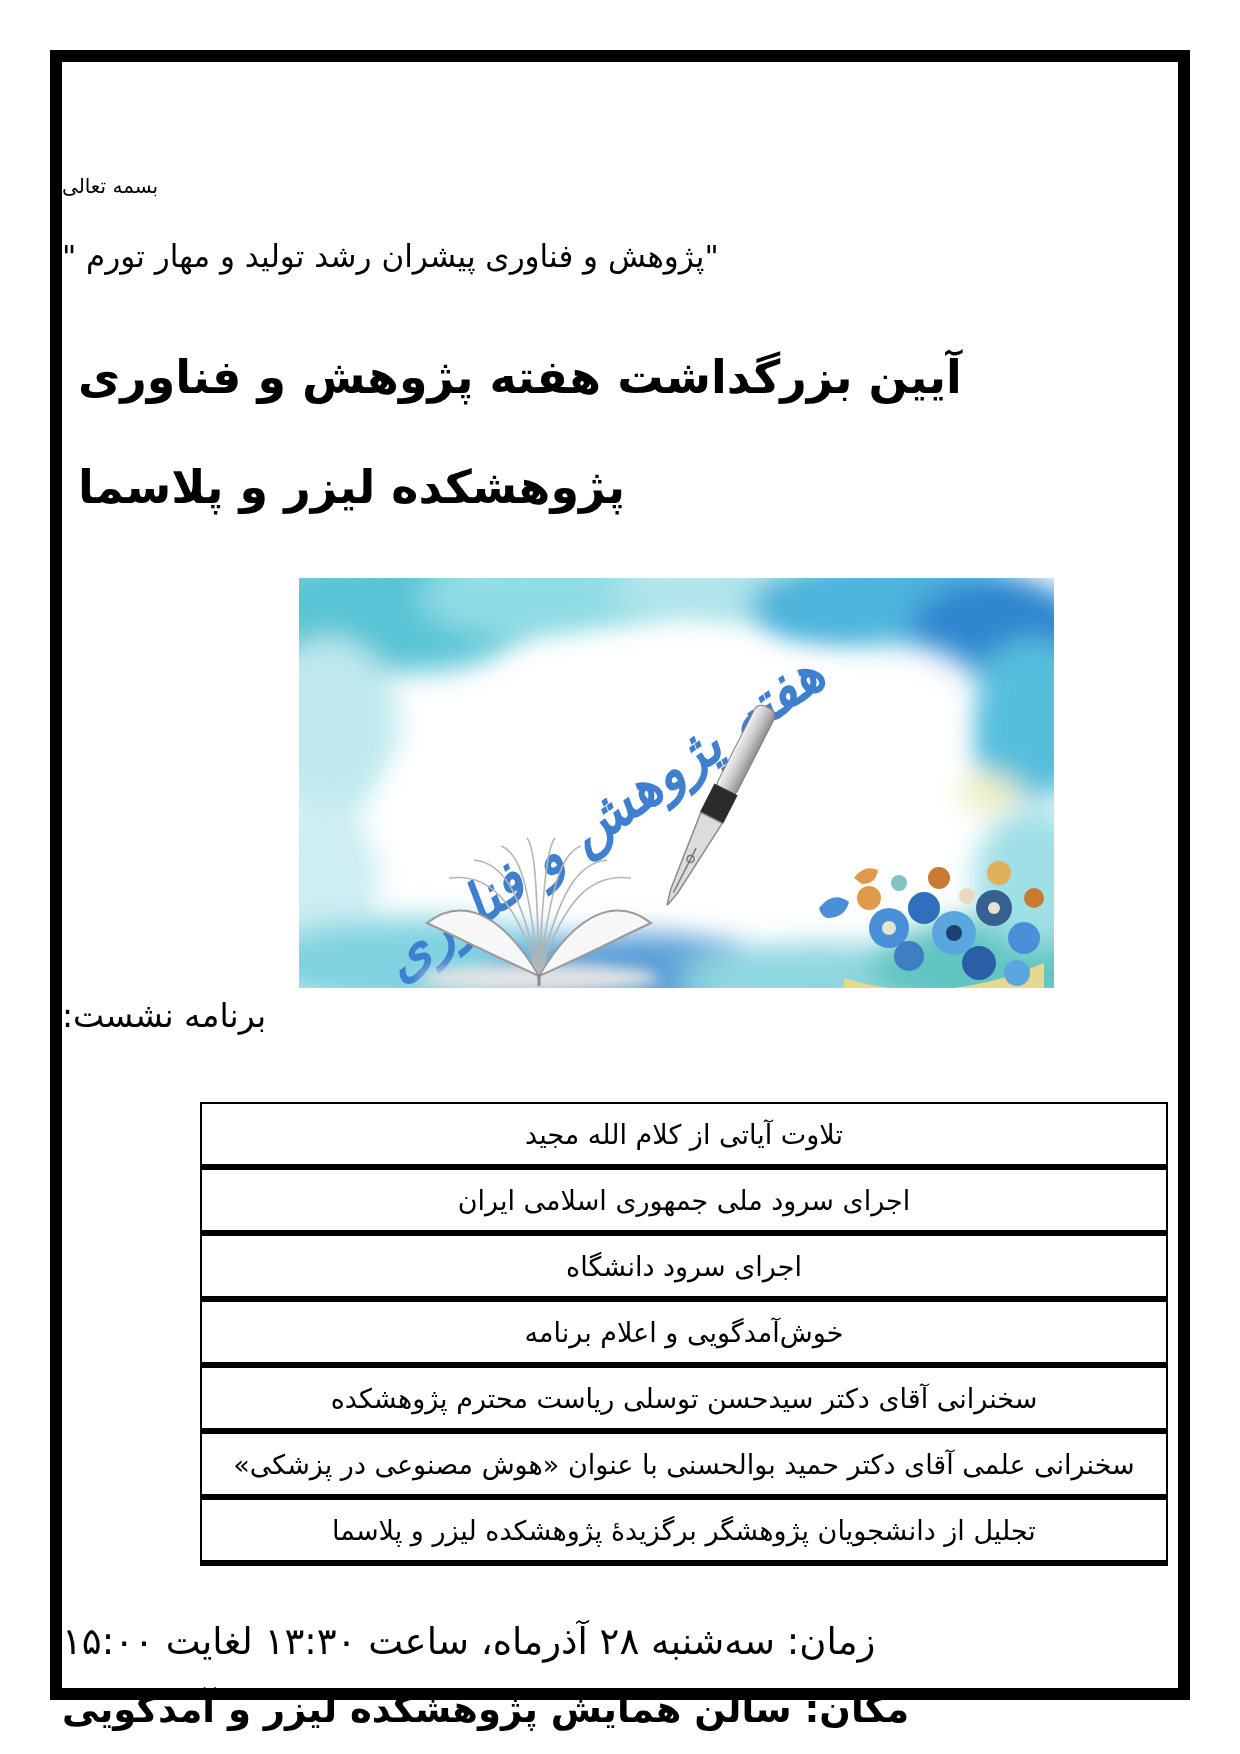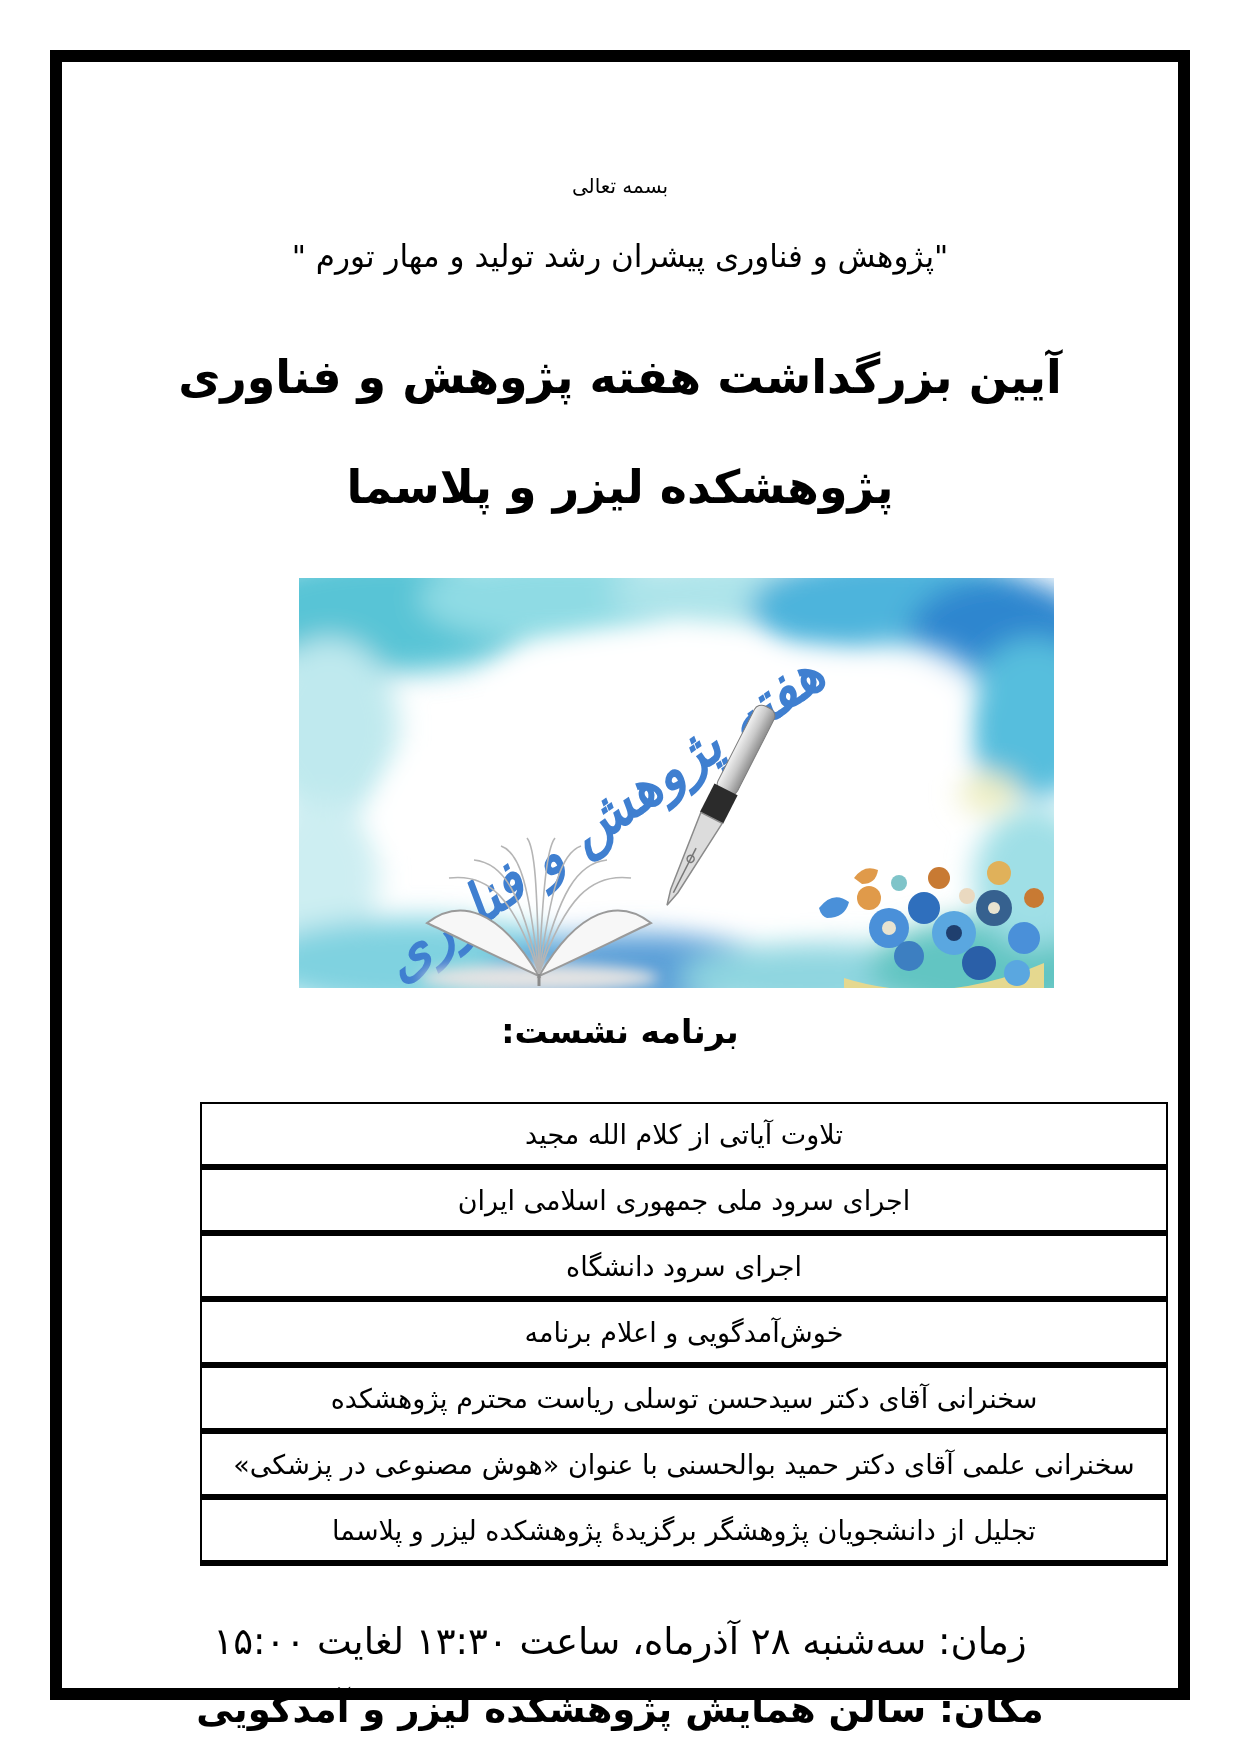--- a/index.html
+++ b/index.html
@@ -11,31 +11,31 @@
     direction:rtl;
     overflow:hidden;
   }
   .frame{
     position:absolute;
     left:50px;top:50px;right:50px;bottom:54px;
     border:12px solid #000000;
   }
   .centered{
     position:absolute;left:0;right:0;
-    text-align:center;color:#000;
+    text-align:left;color:#000;
   }
   .bismillah{top:112px;font-size:20px;font-weight:400;}
   .slogan{top:176px;font-size:31px;font-weight:400;direction:rtl;}
   .title{top:272px;font-size:46px;font-weight:700;margin:16px;}
   .title2{top:382px;}
   .banner{
     position:absolute;left:237px;top:516px;width:755px;height:410px;
     overflow:hidden;background:#ffffff;
   }
-  .program-heading{top:934px;font-size:33px;font-weight:700;margin:16px;}
+  .program-heading{top:934px;font-size:33px;font-weight:400;margin:0;}
   .program-table{
     position:absolute;left:138px;top:1040px;width:964px;
     border:2px solid #000;border-bottom:none;
   }
   .program-row{
     height:60px;border-bottom:6px solid #000000;
     display:flex;align-items:center;justify-content:center;
     font-size:27px;color:#000;background:#fff;
   }
   .time-line{top:1558px;font-size:37px;font-weight:400;}

